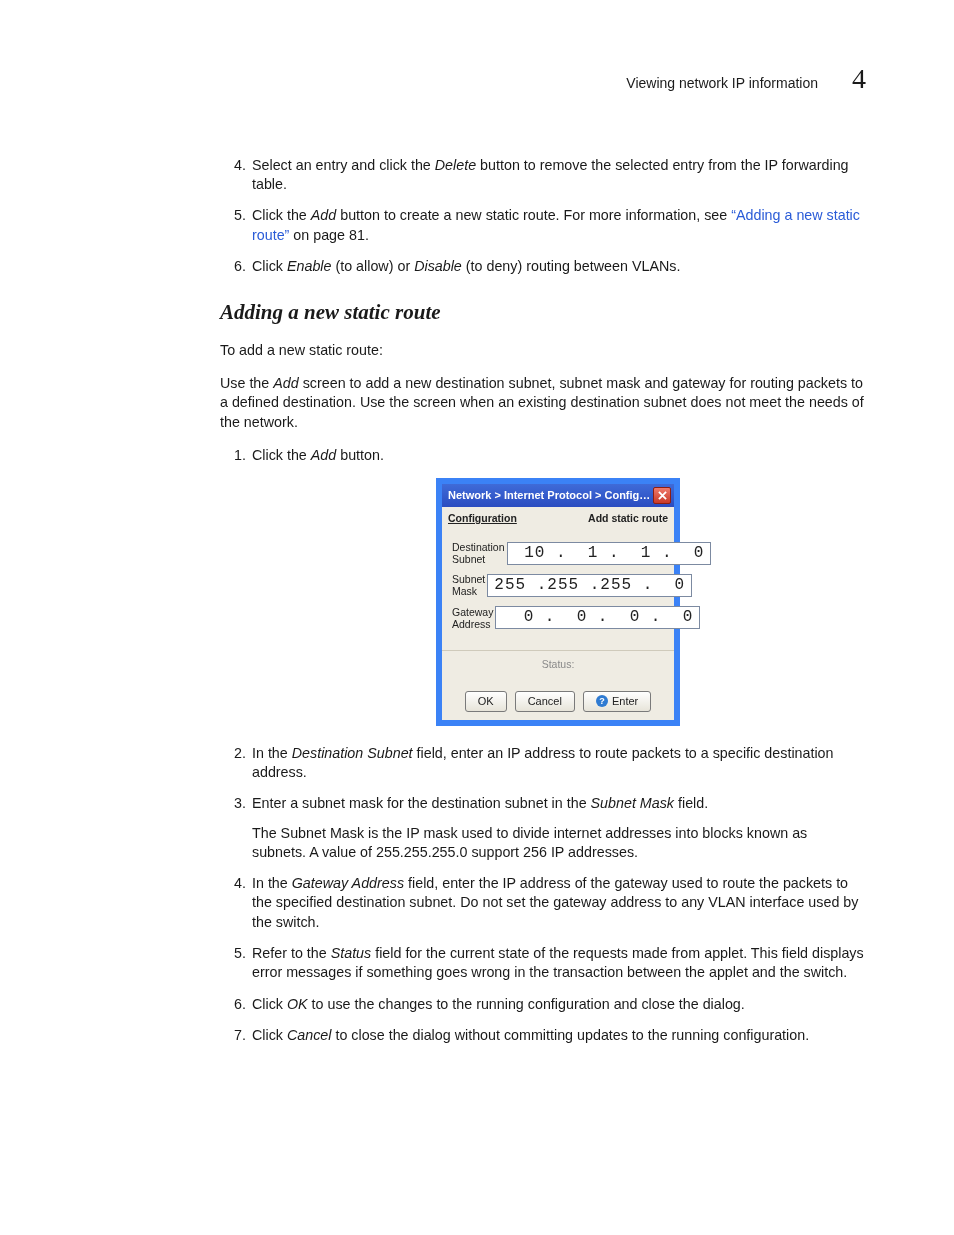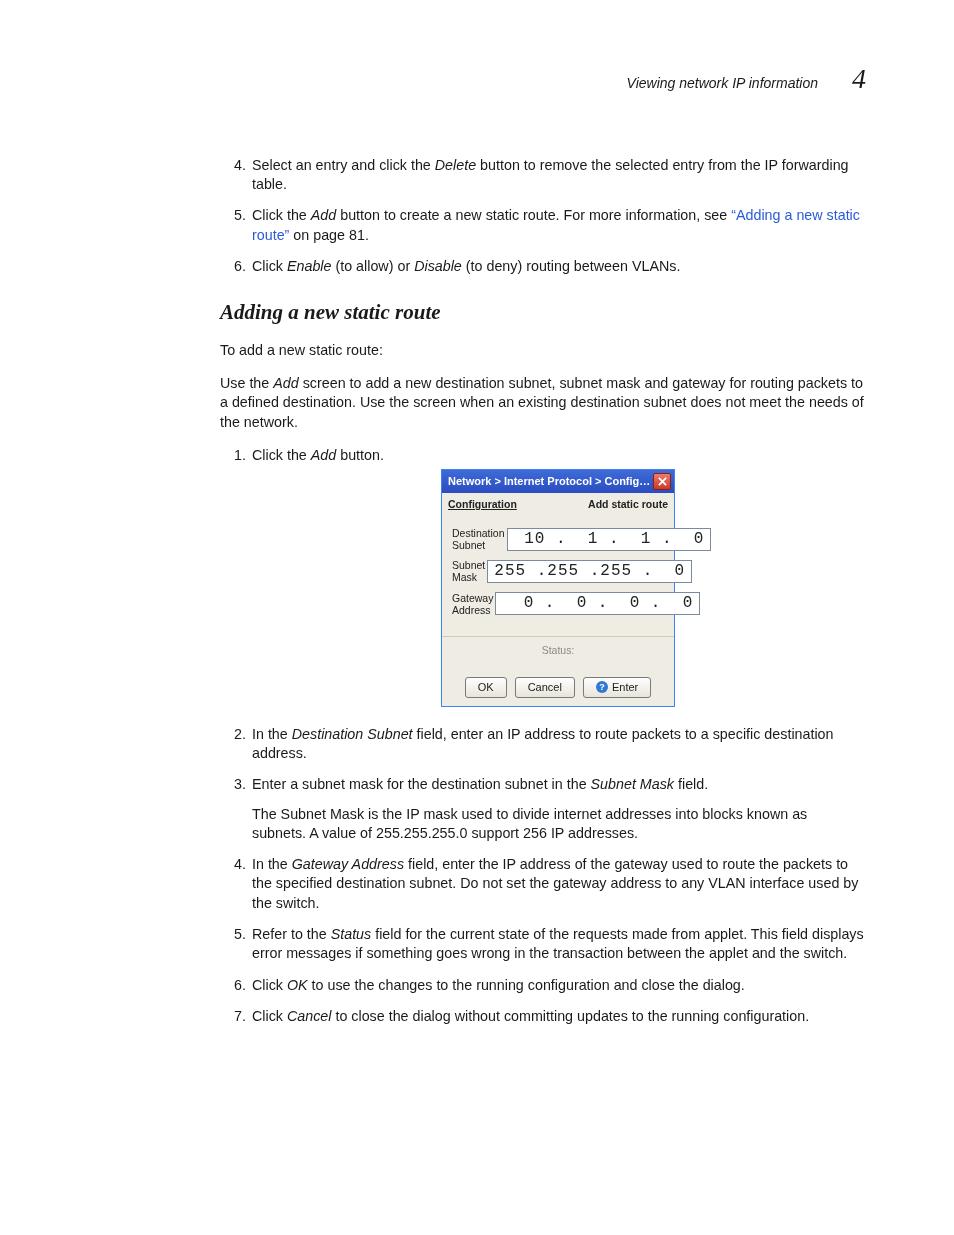--- a/index.html
+++ b/index.html
@@ -17,21 +17,20 @@
     padding: 60px 86px 60px 86px;
     position: relative;
   }
   .running-head {
     display: flex;
     justify-content: flex-end;
     align-items: baseline;
     gap: 34px;
     margin-bottom: 58px;
     padding-right: 2px;
-    font-style: italic;
   }
   .running-head .rh-text { font-size: 14px; }
   .running-head .rh-num  {
     font-family: Georgia, "Times New Roman", serif;
     font-size: 28px;
   }
   .content { margin-left: 134px; margin-right: 4px; }
   ol.steps {
     list-style: decimal;
     margin: 0 0 22px 0;
@@ -47,24 +46,25 @@
     font-style: italic;
     font-weight: 600;
     font-size: 21px;
     margin: 20px 0 14px 0;
   }
   p.body { margin: 0 0 14px 0; }
 
   .dialog-wrap { display: flex; justify-content: center; margin: 4px 0 18px 0; }
   .dialog {
     width: 232px;
-    border: 1px solid #3b82f6;
+    border: 6px solid #3b82f6;
     background: #efece3;
     font-size: 11px;
     color: #222;
+    margin-top: 9px;
   }
   .titlebar {
     display: flex; align-items: center;
     background: linear-gradient(#3f6bd8, #2a4cc0);
     color: #fff;
     font-weight: bold;
     font-size: 11px;
     padding: 3px 3px 3px 6px;
   }
   .titlebar .tb-text { flex: 1; white-space: nowrap; overflow: hidden; }

